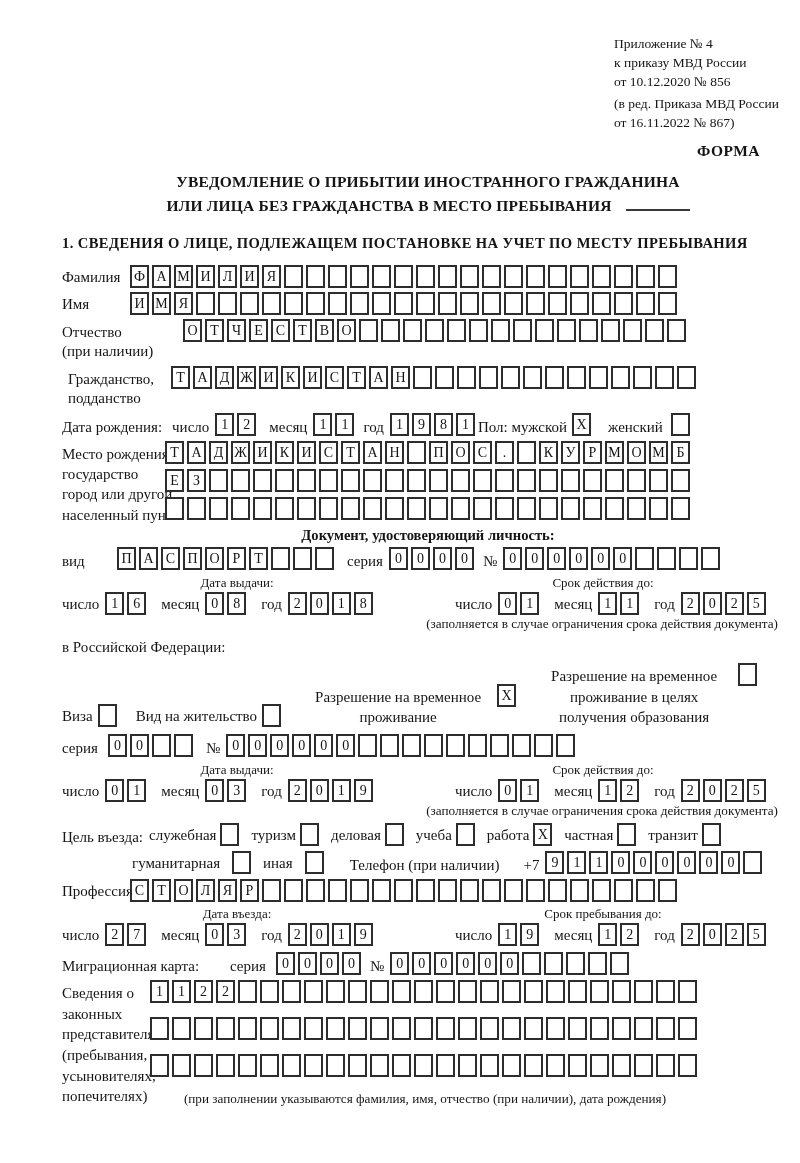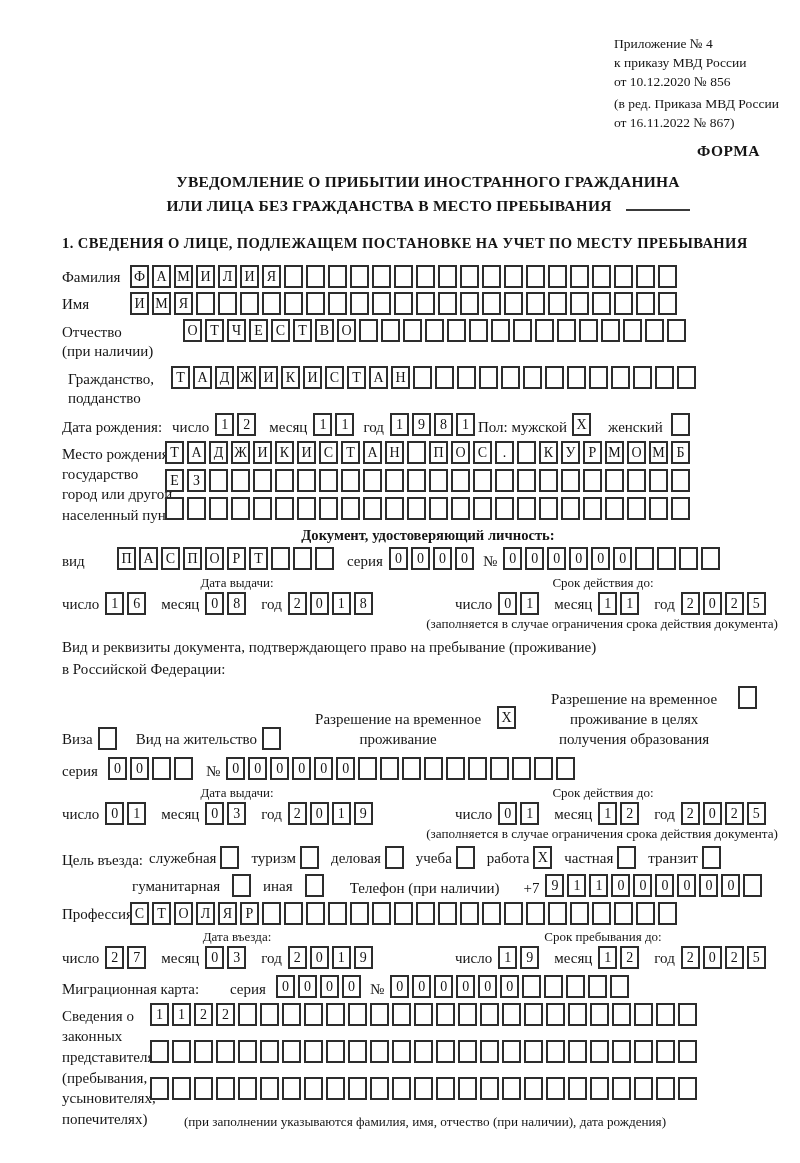--- a/index.html
+++ b/index.html
@@ -168,21 +168,20 @@
       <span class="t">число</span>
       <span class="cells"><span class="cell">0</span><span class="cell">1</span></span>
       <span class="t">месяц</span>
       <span class="cells"><span class="cell">1</span><span class="cell">1</span></span>
       <span class="t">год</span>
       <span class="cells"><span class="cell">2</span><span class="cell">0</span><span class="cell">2</span><span class="cell">5</span></span>
     </div>
   </div>
   <div class="note">(заполняется в случае ограничения срока действия документа)</div>
 
-  <div class="plain">Вид и реквизиты документа, подтверждающего право на пребывание (проживание)</div>
   <div class="plain">в Российской Федерации:</div>
   <div class="opts">
     <div class="opt">
       <span class="t">Виза</span>
       <span class="cell cb"></span>
     </div>
     <div class="gap16"></div>
     <div class="opt">
       <span class="t">Вид на жительство</span>
       <span class="cell cb"></span>

